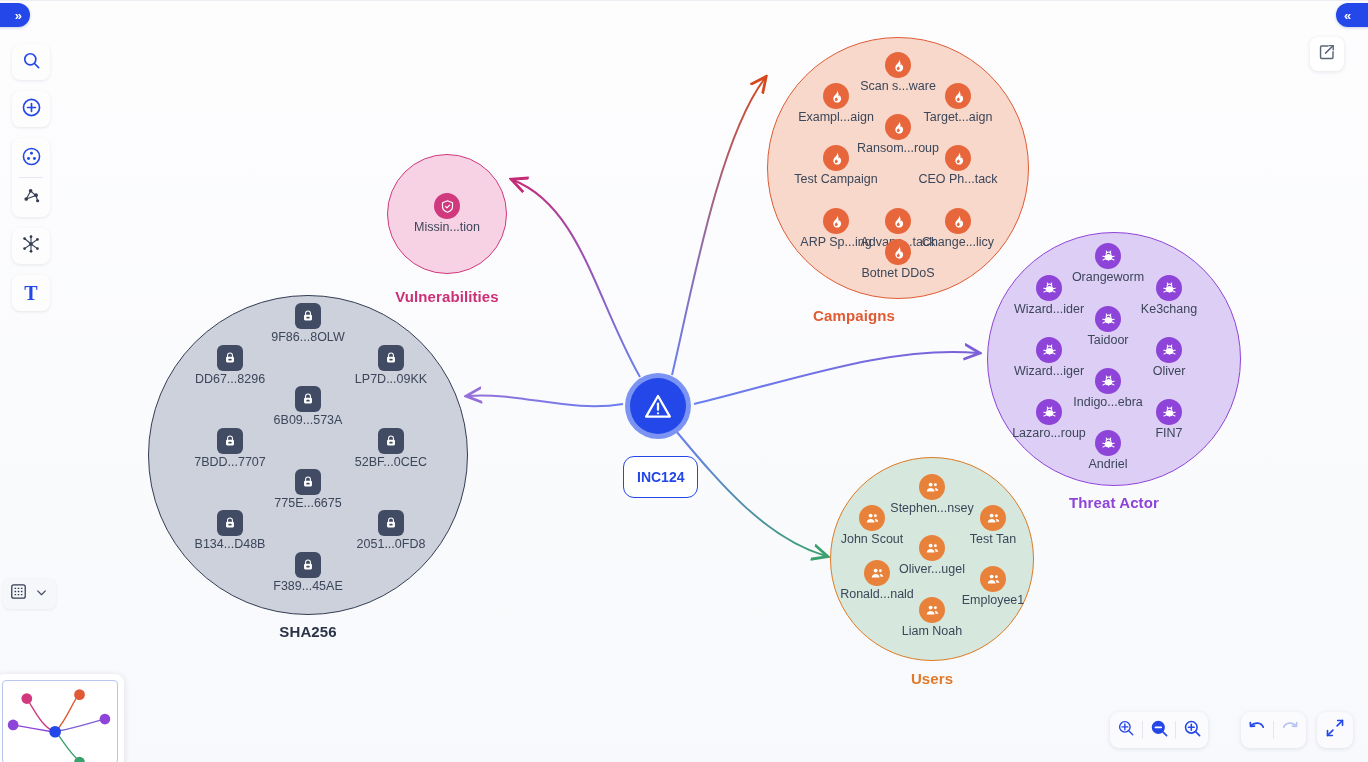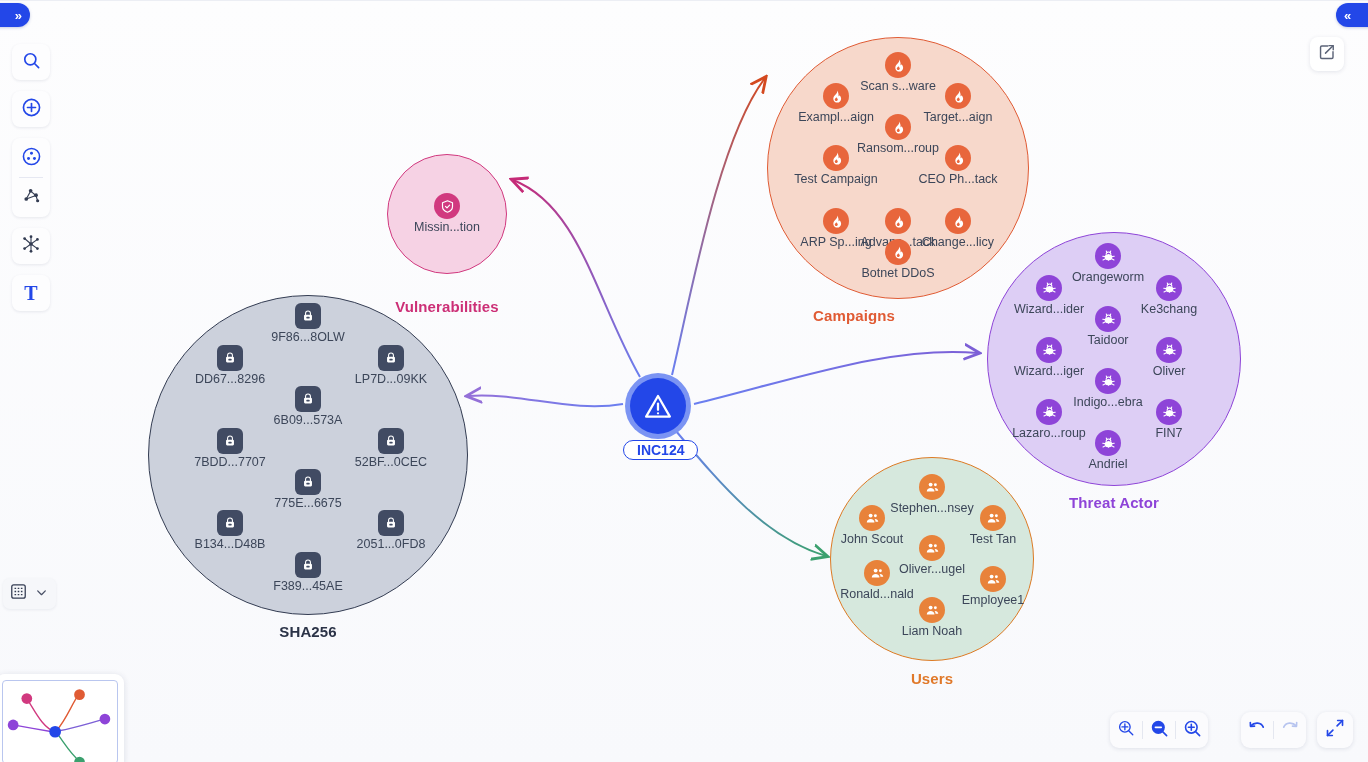--- a/index.html
+++ b/index.html
@@ -135,22 +135,22 @@
     background:#7b94f3;
     display:flex; align-items:center; justify-content:center;
     cursor:pointer;
   }
   #center-node .core {
     width:56px; height:56px; border-radius:50%;
     background:#2347e8;
     display:flex; align-items:center; justify-content:center;
   }
   #center-label {
-    position:absolute; left:623px; top:440px;
-    padding:1px 13px; border:1.3px solid #2347e8; border-radius:11px;
+    position:absolute; left:623px; top:456px;
+    padding:12px 13px; border:1.3px solid #2347e8; border-radius:11px;
     background:#fff; color:#2347e8; font-size:14px; font-weight:700;
     cursor:pointer;
   }
 </style>
 </head>
 <body>
 
 <div id="stage">
   <div class="topline"></div>
 
@@ -195,21 +195,21 @@
 
     <path d="M640,377 C596,300 580,206 513,180" fill="none" stroke="url(#g-vuln)" stroke-width="2" marker-end="url(#ar-vuln)"></path>
     <path d="M672,375 C690,300 718,140 765,78" fill="none" stroke="url(#g-camp)" stroke-width="2" marker-end="url(#ar-camp)"></path>
     <path d="M694,404 C790,381 890,345 978,353" fill="none" stroke="url(#g-ta)" stroke-width="2" marker-end="url(#ar-ta)"></path>
     <path d="M676,431 C722,486 766,538 826,556" fill="none" stroke="url(#g-users)" stroke-width="2" marker-end="url(#ar-users)"></path>
     <path d="M623,404 C570,413 520,392 468,396" fill="none" stroke="url(#g-sha)" stroke-width="2" marker-end="url(#ar-sha)"></path>
   </svg>
 
   <div id="clusters">
       <div class="cluster" style="left: 387px; top: 154px; width: 120px; height: 120px; background: rgb(246, 210, 228); border: 1.8px solid rgb(209, 57, 127);"></div>
-      <div class="cluster-label" style="left: 327px; top: 298px; color: rgb(204, 47, 118);">Vulnerabilities</div>
+      <div class="cluster-label" style="left: 327px; top: 288px; color: rgb(204, 47, 118);">Vulnerabilities</div>
       <div class="node" style="left: 447px; top: 206px;">
         <div class="chip" style="background: rgb(209, 57, 127);">
           <svg width="15" height="15" viewBox="0 0 24 24" fill="none" stroke="#fff" stroke-width="1.9" stroke-linecap="round" stroke-linejoin="round">
         <path d="M12 2.8 L20 6 v6 c0 4.6-3.4 7.5-8 9.2 -4.6-1.7-8-4.6-8-9.2 V6 z"></path>
         <path d="M8.8 11.8 L11.2 14.2 L15.4 9.8"></path>
       </svg>
         </div>
         <div class="nlabel">Missin...tion</div>
       </div>
       <div class="cluster" style="left: 767px; top: 37px; width: 262px; height: 262px; background: rgb(247, 216, 203); border: 1.8px solid rgb(224, 91, 52);"></div>

